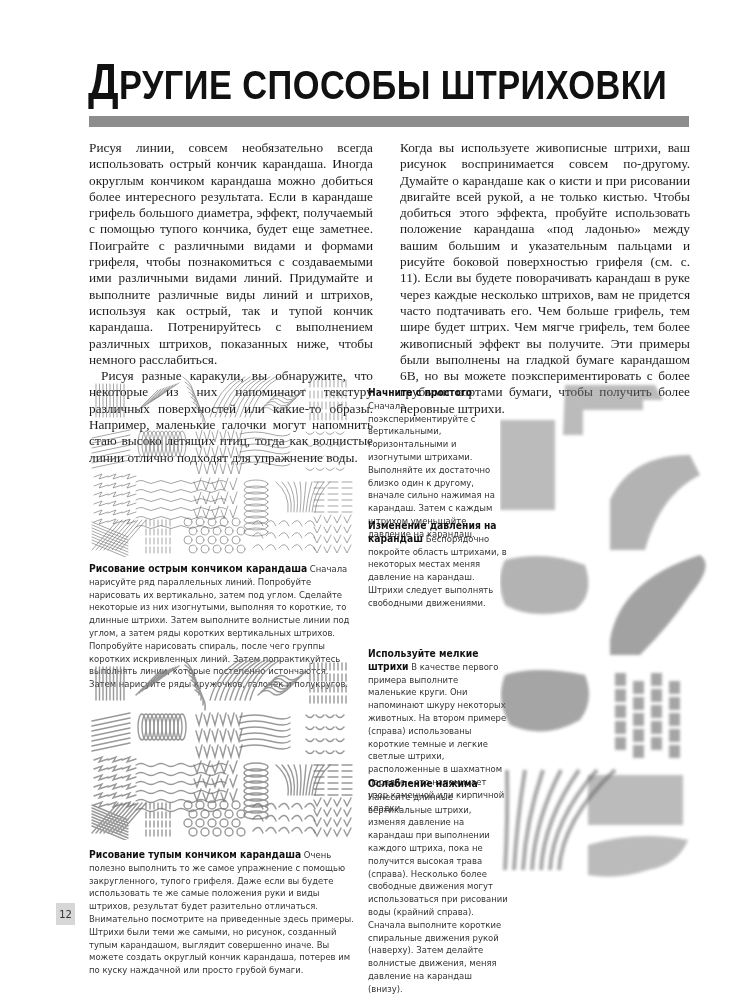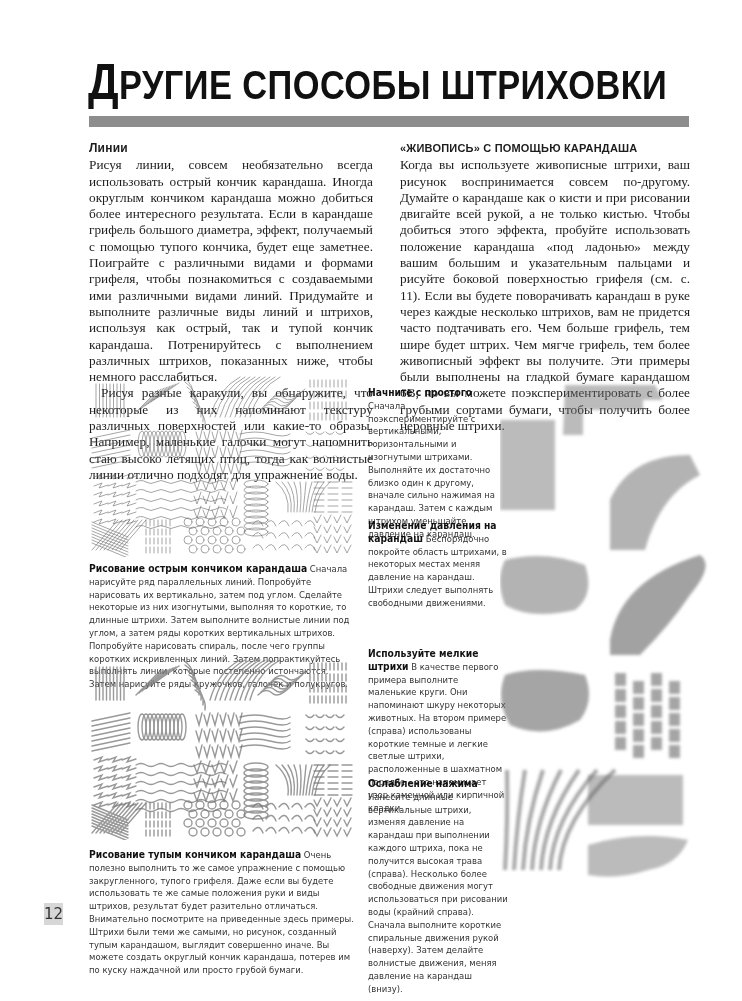--- a/index.html
+++ b/index.html
@@ -14,37 +14,35 @@
   .colL { left:89px; top:140px; width:284px; }
   .colR { left:400px; top:140px; width:290px; }
   .cap-text { position:absolute; font-family:"DejaVu Sans", sans-serif; font-size:9.2px; line-height:12.8px; color:#333; transform:scaleX(0.92); transform-origin:left top; }
   .cap-text b { font-weight:bold; color:#111; font-size:10px; }
   .c1 { left:89px; top:563px; width:290px; }
   .c2 { left:89px; top:849px; width:290px; }
   .s1 { left:368px; top:387px; width:152px; }
   .s2 { left:368px; top:520px; width:152px; }
   .s3 { left:368px; top:648px; width:152px; }
   .s4 { left:368px; top:778px; width:152px; }
-  .pgnum { position:absolute; left:44px; top:903px; width:19px; height:22px; background:#d7d7d7; font-family:"DejaVu Sans", sans-serif; font-size:15px; color:#333; display:flex; align-items:center; justify-content:center; }
+  .pgnum { position:absolute; left:56px; top:903px; width:19px; height:22px; background:#d7d7d7; font-family:"DejaVu Sans", sans-serif; font-size:10px; color:#333; display:flex; align-items:center; justify-content:center; }
   svg.art { position:absolute; }
 </style>
 </head>
 <body>
 
 <div class="title"><span class="cap">Д</span><span>РУГИЕ СПОСОБЫ ШТРИХОВКИ</span></div>
 <div class="bar"></div>
 
 <div class="col colL">
-  <h3>Линии</h3>
   <p>Рисуя линии, совсем необязательно всегда использовать острый кончик карандаша. Иногда округлым кончиком карандаша можно добиться более интересного результата. Если в карандаше грифель большого диаметра, эффект, получаемый с помощью тупого кончика, будет еще заметнее. Поиграйте с различными видами и формами грифеля, чтобы познакомиться с создаваемыми ими различными видами линий. Придумайте и выполните различные виды линий и штрихов, используя как острый, так и тупой кончик карандаша. Потренируйтесь с выполнением различных штрихов, показанных ниже, чтобы немного расслабиться.</p>
   <p class="ind">Рисуя разные каракули, вы обнаружите, что некоторые из них напоминают текстуру различных поверхностей или какие-то образы. Например, маленькие галочки могут напомнить стаю высоко летящих птиц, тогда как волнистые линии отлично подходят для упражнение воды.</p>
 </div>
 
 <div class="col colR">
-  <h3 style="text-transform:uppercase;font-size:11px;">«Живопись» с помощью карандаша</h3>
   <p>Когда вы используете живописные штрихи, ваш рисунок воспринимается совсем по-другому. Думайте о карандаше как о кисти и при рисовании двигайте всей рукой, а не только кистью. Чтобы добиться этого эффекта, пробуйте использовать положение карандаша «под ладонью» между вашим большим и указательным пальцами и рисуйте боковой поверхностью грифеля (см. с. 11). Если вы будете поворачивать карандаш в руке через каждые несколько штрихов, вам не придется часто подтачивать его. Чем больше грифель, тем шире будет штрих. Чем мягче грифель, тем более живописный эффект вы получите. Эти примеры были выполнены на гладкой бумаге карандашом 6B, но вы можете поэкспериментировать с более грубыми сортами бумаги, чтобы получить более неровные штрихи.</p>
 </div>
 
 <svg class="art" id="art-sharp" style="left:88px;top:372px" width="272" height="185" viewBox="0 0 272 185">
     <g stroke="#555" stroke-width="0.7" fill="none" stroke-linecap="round" opacity="0.75">
       <line x1="8" y1="12" x2="8" y2="45"></line>
       <line x1="11.5" y1="12" x2="11.5" y2="45"></line>
       <line x1="15" y1="12" x2="15" y2="45"></line>
       <line x1="18.5" y1="12" x2="18.5" y2="45"></line>
       <line x1="22" y1="12" x2="22" y2="45"></line>

